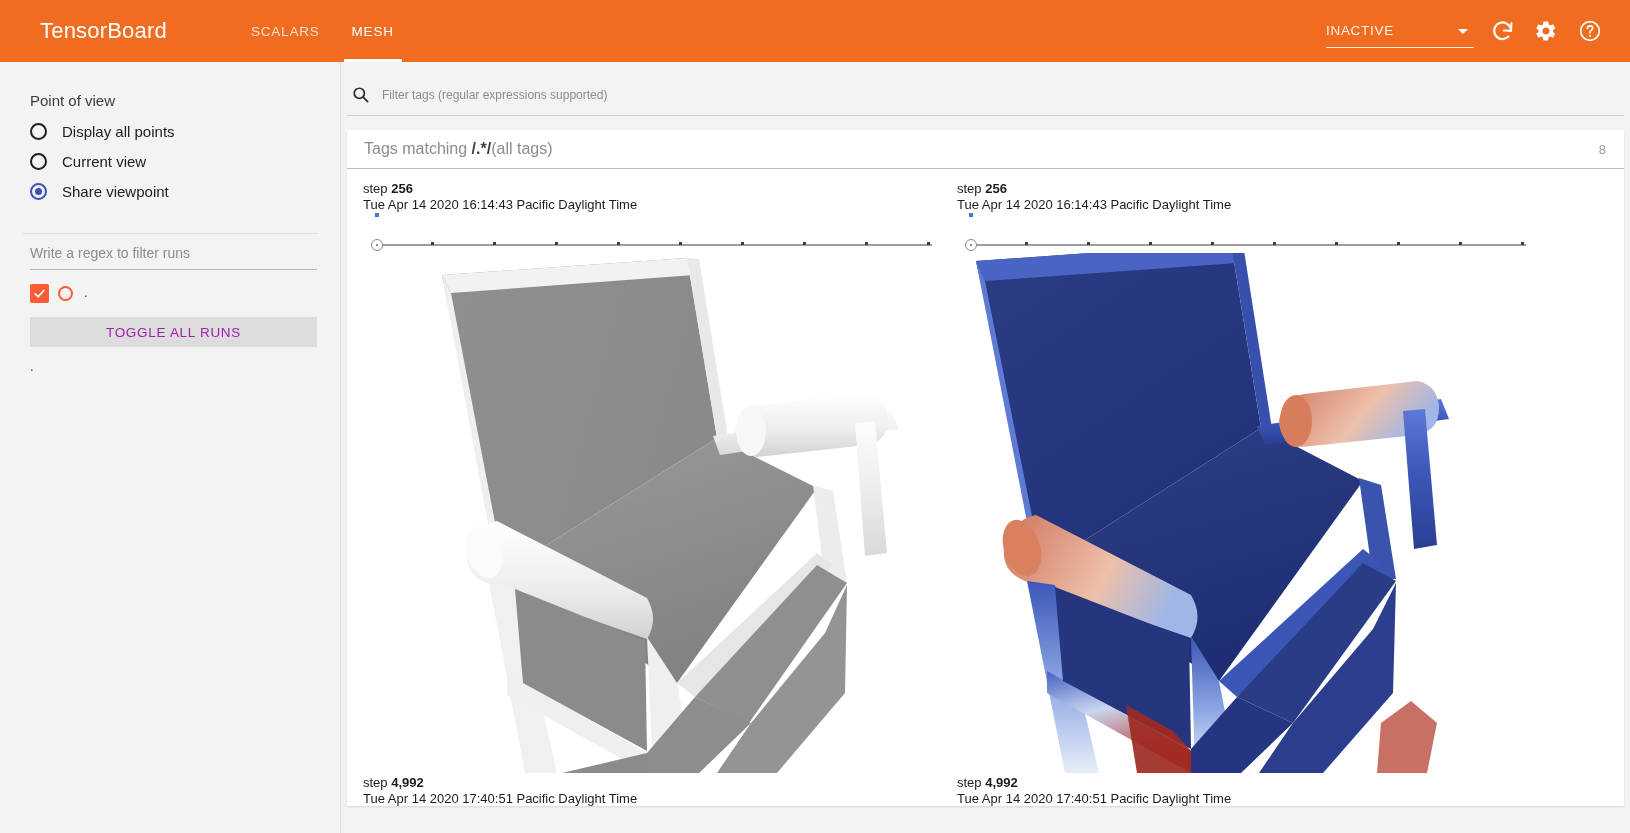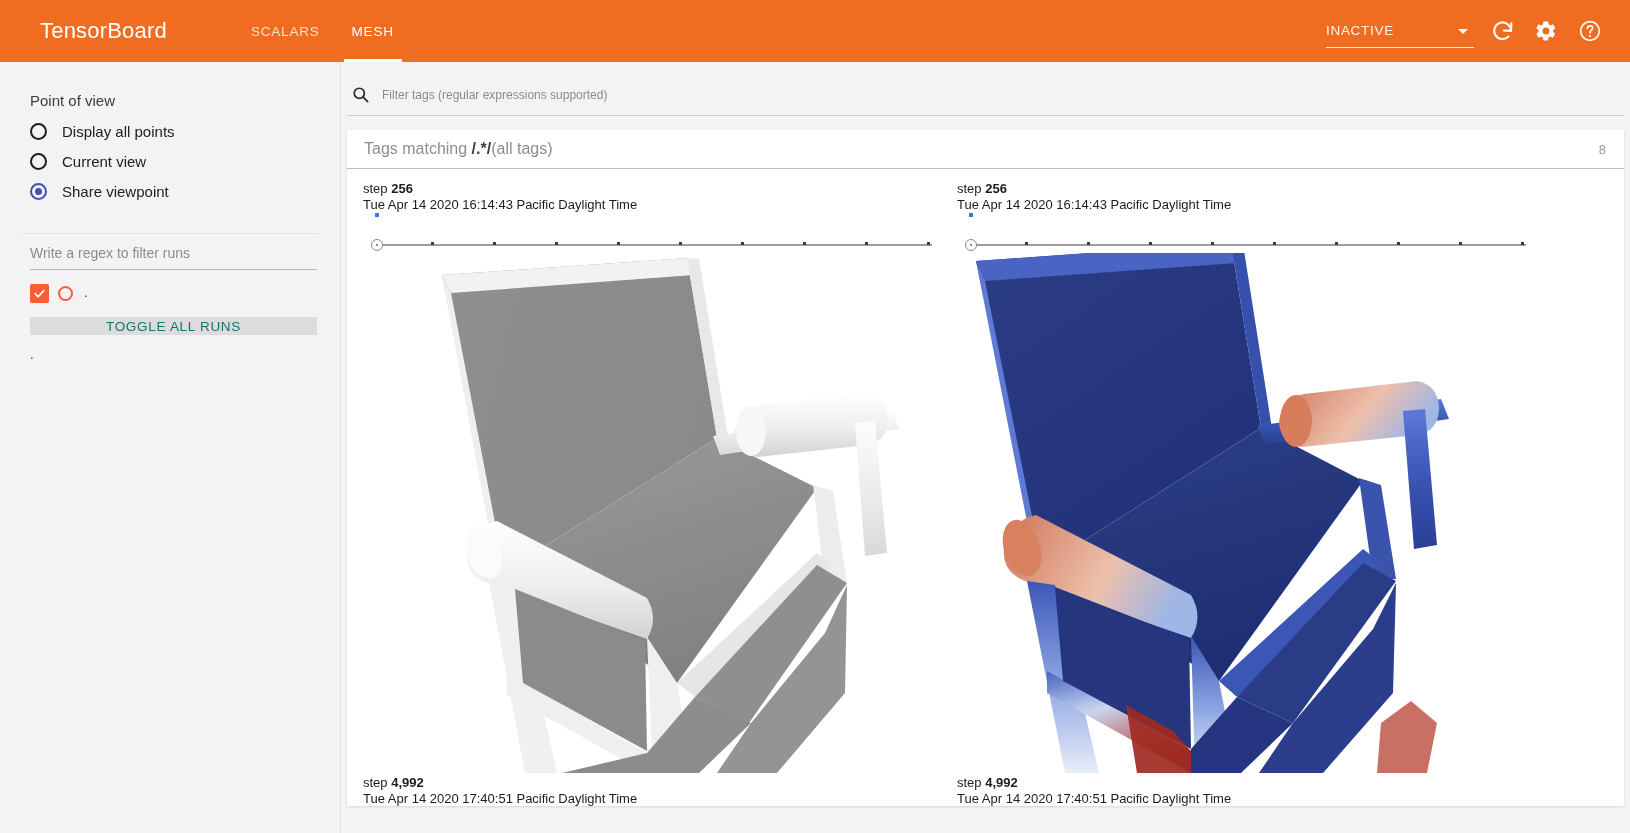--- a/index.html
+++ b/index.html
@@ -123,23 +123,23 @@
     flex: 0 0 auto; cursor: pointer;
   }
   .run-circle {
     width: 15px; height: 15px; border-radius: 50%;
     border: 2px solid #fa5c35; margin-right: 11px;
     flex: 0 0 auto;
   }
   .run-name { font-size: 13px; color: #333; line-height: 10px; }
 
   .toggle-btn {
-    width: 287px; height: 18px;
+    width: 287px; height: 30px;
     background: #dcdcdc; border: none;
-    color: #0f766e; font-size: 13.5px; letter-spacing: .7px;
+    color: #a21caf; font-size: 13.5px; letter-spacing: .7px;
     font-family: "Liberation Sans", sans-serif;
     margin-top: 13px; cursor: pointer;
     display: flex; align-items: center; justify-content: center;
   }
   .tail-dot { font-size: 13px; color: #333; margin-top: 16px; line-height: 8px; }
 
   
   .main {
     position: absolute; top: 62px; left: 341px;
     width: 1289px; height: 771px;

